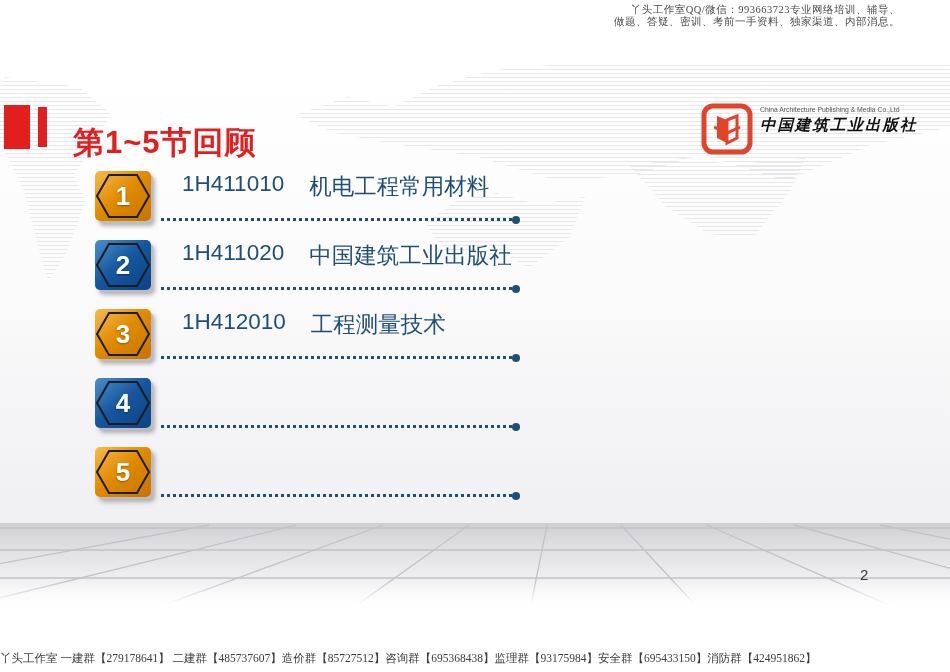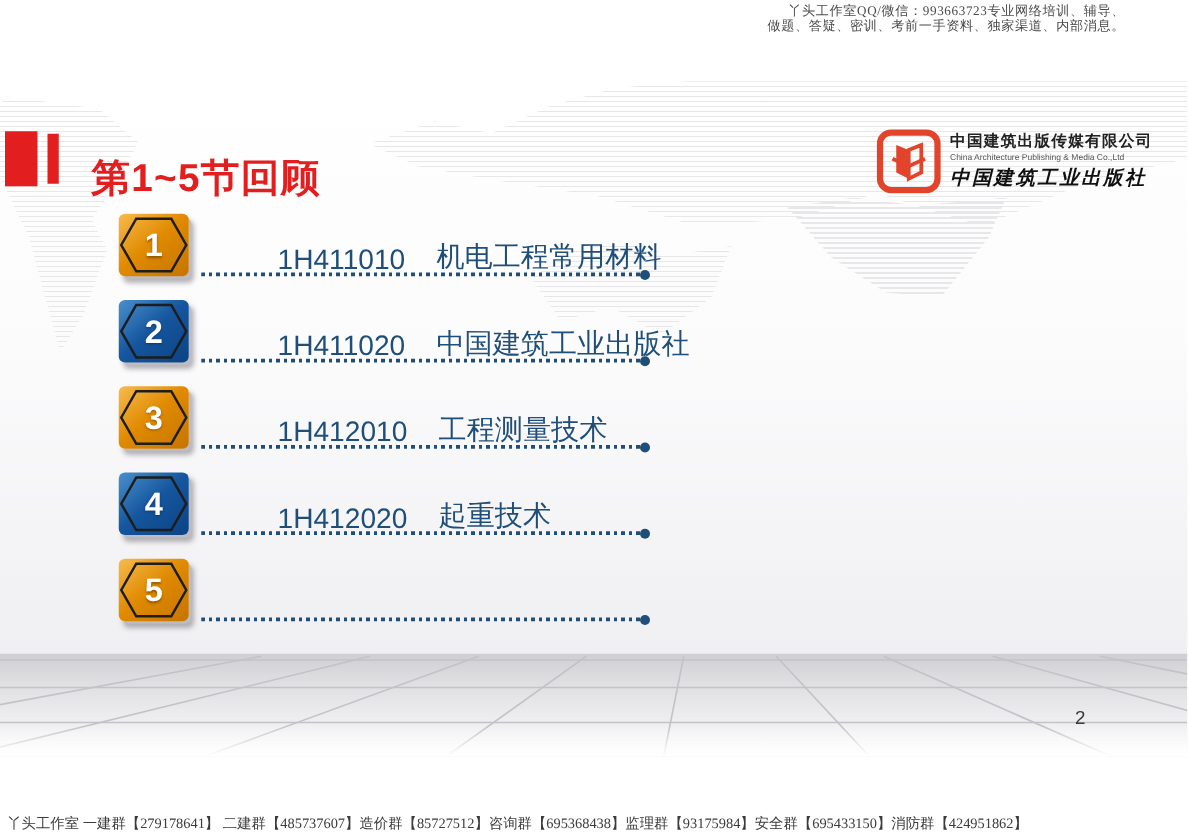--- a/index.html
+++ b/index.html
@@ -58,40 +58,40 @@
     box-shadow:3px 3px 0 -1px #bcbcc2,4px 5px 4px rgba(90,90,100,.45);
   }
   .item-row.orange .badge{background:linear-gradient(140deg,#f7bb4e 0%,var(--badge-orange) 48%,#c67400 100%);}
   .item-row.blue   .badge{background:linear-gradient(140deg,#4a90cc 0%,var(--badge-blue) 48%,#0c4384 100%);}
   .badge .hex{position:absolute;left:0;top:0;width:56px;height:50px;}
   .badge .num{
     position:absolute;left:0;top:0;width:56px;height:50px;display:flex;align-items:center;justify-content:center;
     font-size:26px;font-weight:bold;color:#ffffff;text-shadow:0 1px 2px rgba(0,0,0,.35);
   }
   .item-text{
-    position:absolute;left:87px;top:0;height:50px;display:flex;align-items:flex-end;white-space:nowrap;
-    color:var(--item-navy);font-size:22.5px;margin-left:40px;
+    position:absolute;left:87px;top:0;height:50px;display:flex;align-items:flex-start;white-space:nowrap;
+    color:var(--item-navy);font-size:22.5px;
   }
   .item-text .code{margin-right:25px;}
   .dotline{
     position:absolute;left:66px;top:47px;width:352px;height:3px;
     background:repeating-linear-gradient(to right,var(--dot-navy) 0 3px,transparent 3px 6px);
   }
   .dotline::after{
     content:"";position:absolute;right:-7px;top:-2.5px;width:8px;height:8px;border-radius:50%;
     background:var(--dot-navy);
   }
   
   .floor{position:absolute;left:0;top:455px;width:950px;height:85px;}
   .floor-fade{position:absolute;left:0;top:515px;width:950px;height:28px;
     background:linear-gradient(rgba(255,255,255,0),#ffffff 90%);}
   .page-number{position:absolute;left:860px;top:501px;font-size:15px;color:#3a3a3a;}
   
   .footer{
-    position:absolute;left:0;top:651px;width:828px;text-align:center;
+    position:absolute;left:0;top:651px;width:828px;
     font-family:"Liberation Serif","DejaVu Serif",serif;
     font-size:11.5px;color:#3b3b3b;white-space:nowrap;
   }
 </style>
 </head>
 <body style="--title-red: #e31e1e; --item-navy: #1f4e79; --dot-navy: #1f4e79; --badge-orange: #e08a00; --badge-blue: #15569e; --logo-red: #e2442b;">
 
 <div class="top-watermark">
   <div>丫头工作室QQ/微信：993663723专业网络培训、辅导、</div>
   <div>做题、答疑、密训、考前一手资料、独家渠道、内部消息。</div>
@@ -111,21 +111,20 @@
   </div>
 
   <div class="logo">
     <svg class="logo-icon" viewBox="0 0 52 52">
       <rect x="3" y="3" width="46" height="46" rx="9" fill="none" stroke="#e2442b" stroke-width="5"></rect>
       <path d="M16 13 L26 17 L26 40 L16 35 Z" fill="#e2442b"></path>
       <path d="M36 13 L26 17 L26 40 L36 35 Z" fill="none" stroke="#e2442b" stroke-width="3"></path>
       <path d="M13 24 L26 30 L39 24" fill="none" stroke="#e2442b" stroke-width="3"></path>
     </svg>
     <div class="logo-text">
-      <div class="logo-cn">中国建筑出版传媒有限公司</div>
       <div class="logo-en">China Architecture Publishing &amp; Media Co.,Ltd</div>
       <div class="logo-press">中国建筑工业出版社</div>
     </div>
   </div>
 
   <div class="chapter-list">
   <div class="item-row orange">
     <div class="badge">
       <svg class="hex" viewBox="0 0 56 50">
         <polygon points="2,25 14,4 42,4 54,25 42,46 14,46" fill="none" stroke="#1d1d1d" stroke-width="2"></polygon>
@@ -166,24 +165,20 @@
     </div>
     <div class="dotline"></div>
   </div>
 
   <div class="item-row blue">
     <div class="badge">
       <svg class="hex" viewBox="0 0 56 50">
         <polygon points="2,25 14,4 42,4 54,25 42,46 14,46" fill="none" stroke="#1d1d1d" stroke-width="2"></polygon>
       </svg>
       <span class="num">4</span>
-    </div>
-    <div class="item-text">
-      <span class="code">1H412020</span>
-      <span class="ititle">起重技术</span>
     </div>
     <div class="dotline"></div>
   </div>
 
   <div class="item-row orange">
     <div class="badge">
       <svg class="hex" viewBox="0 0 56 50">
         <polygon points="2,25 14,4 42,4 54,25 42,46 14,46" fill="none" stroke="#1d1d1d" stroke-width="2"></polygon>
       </svg>
       <span class="num">5</span>

